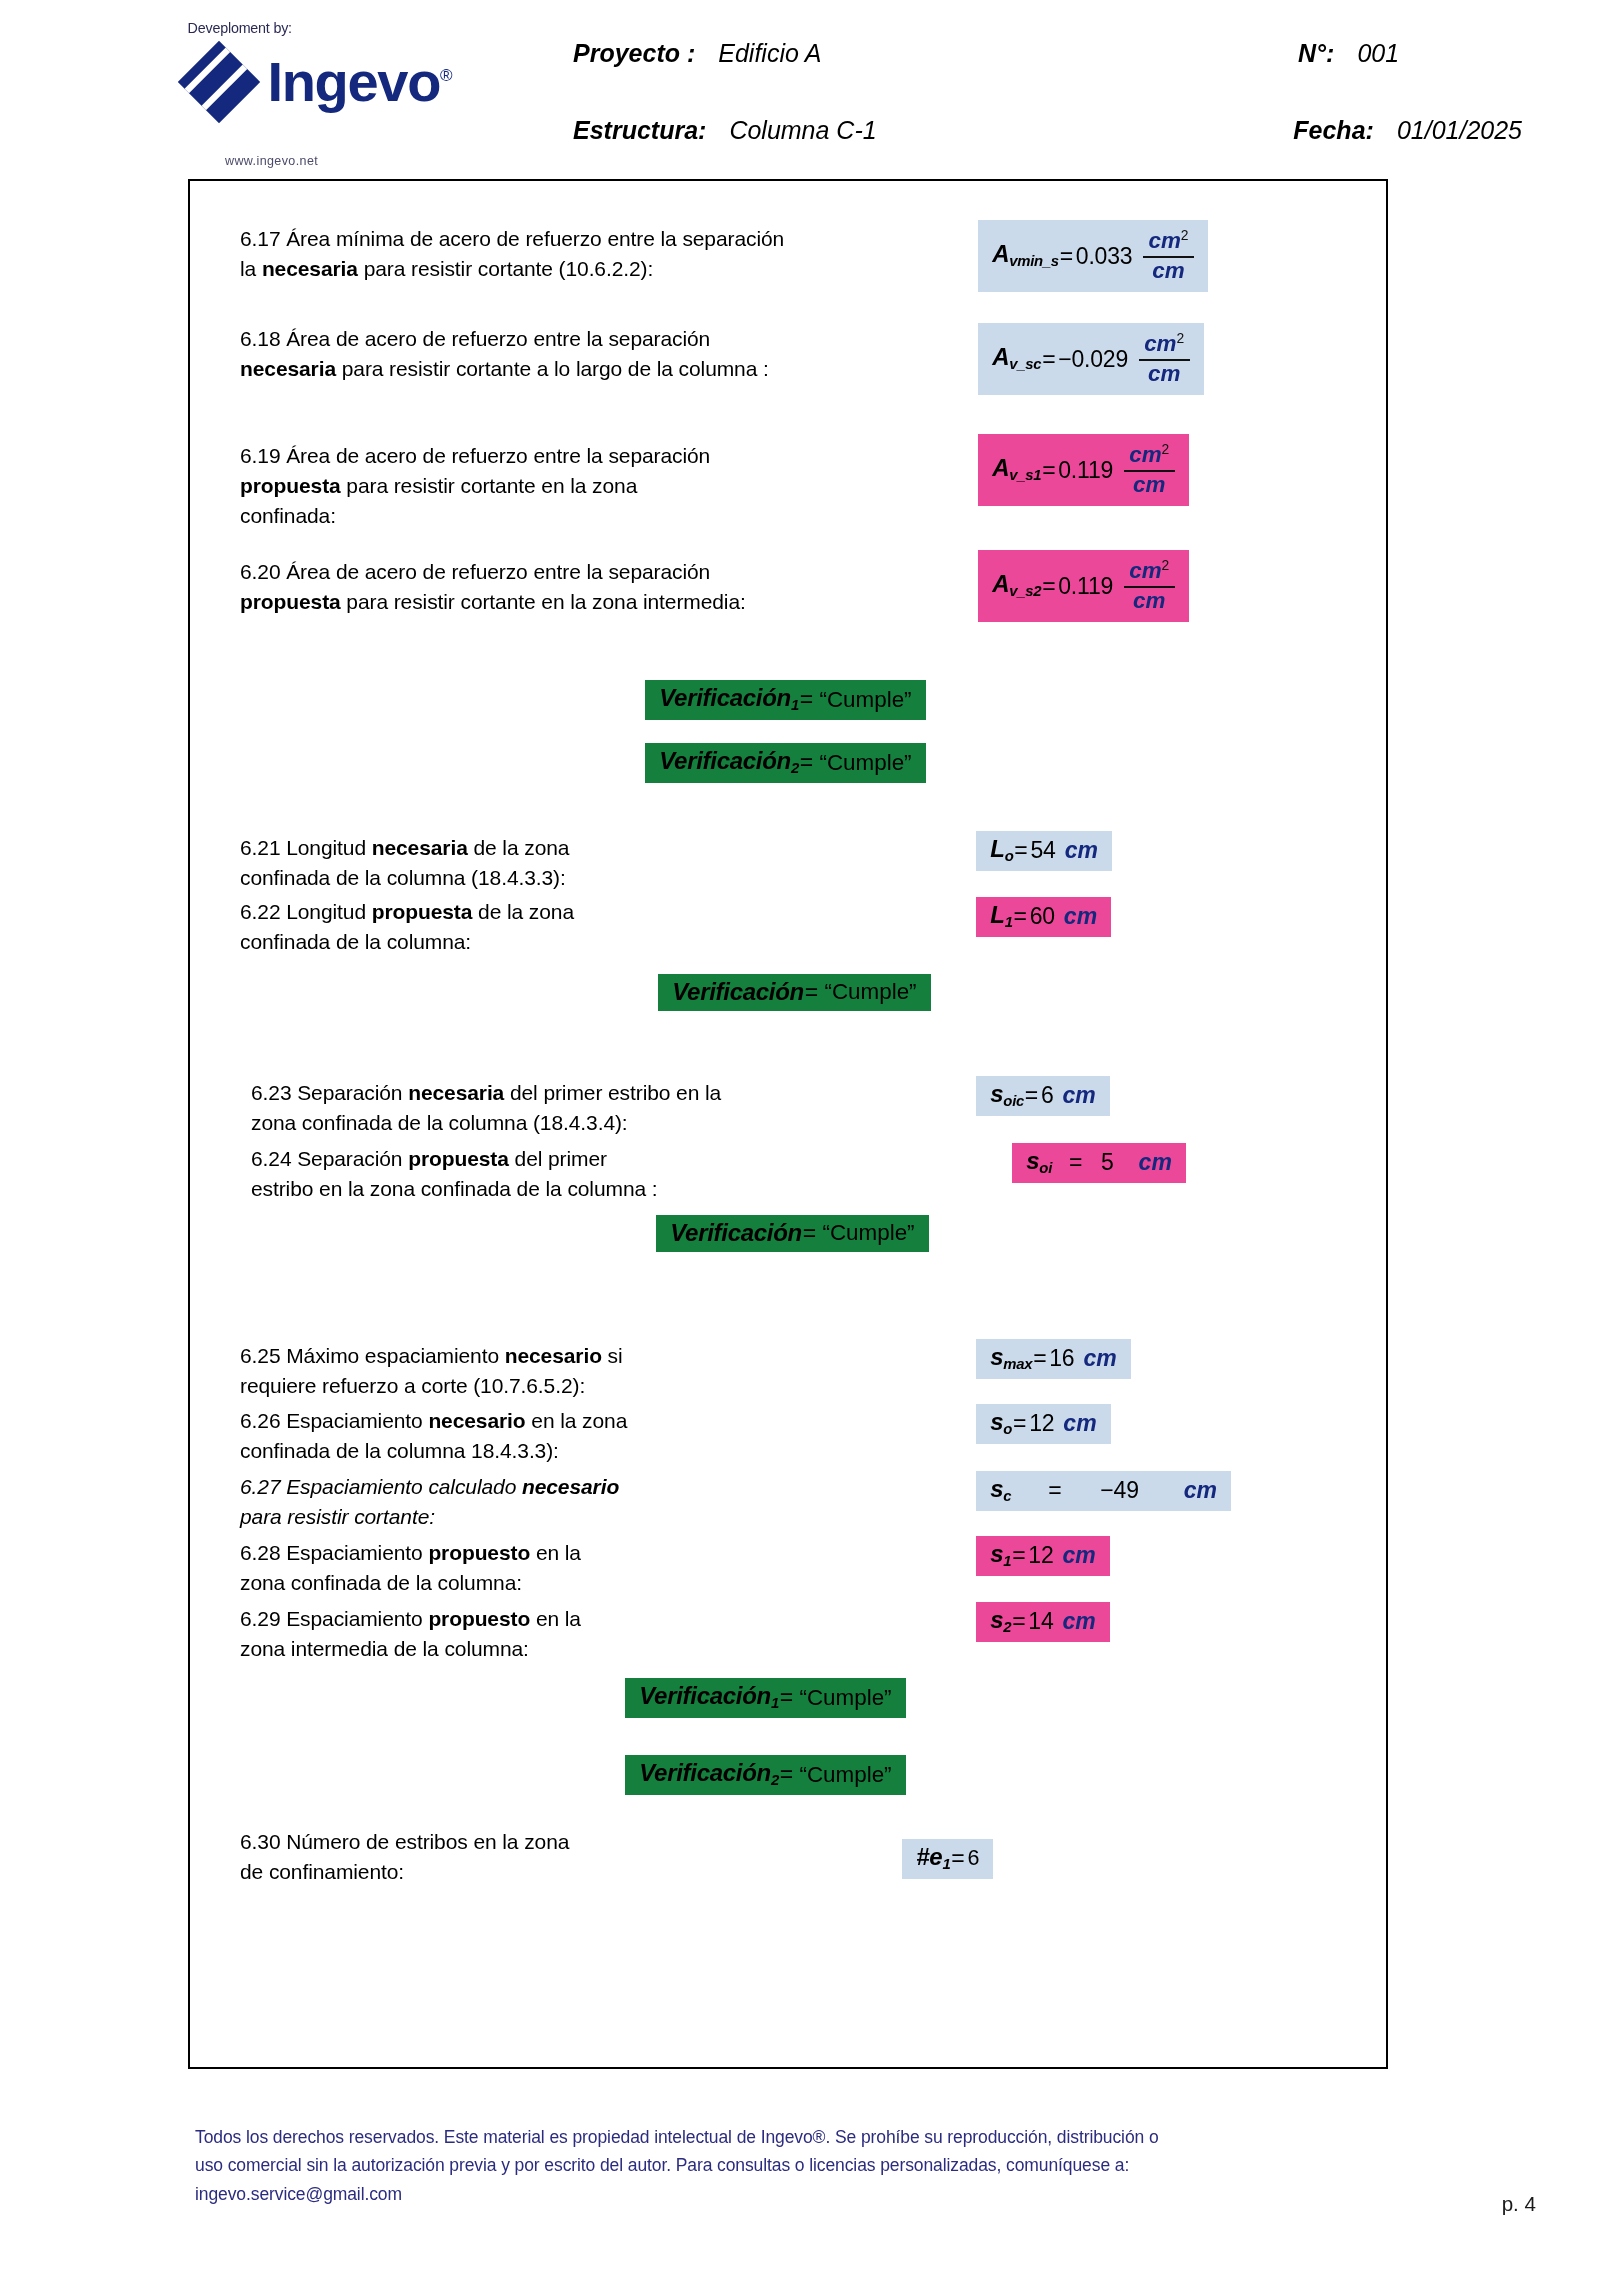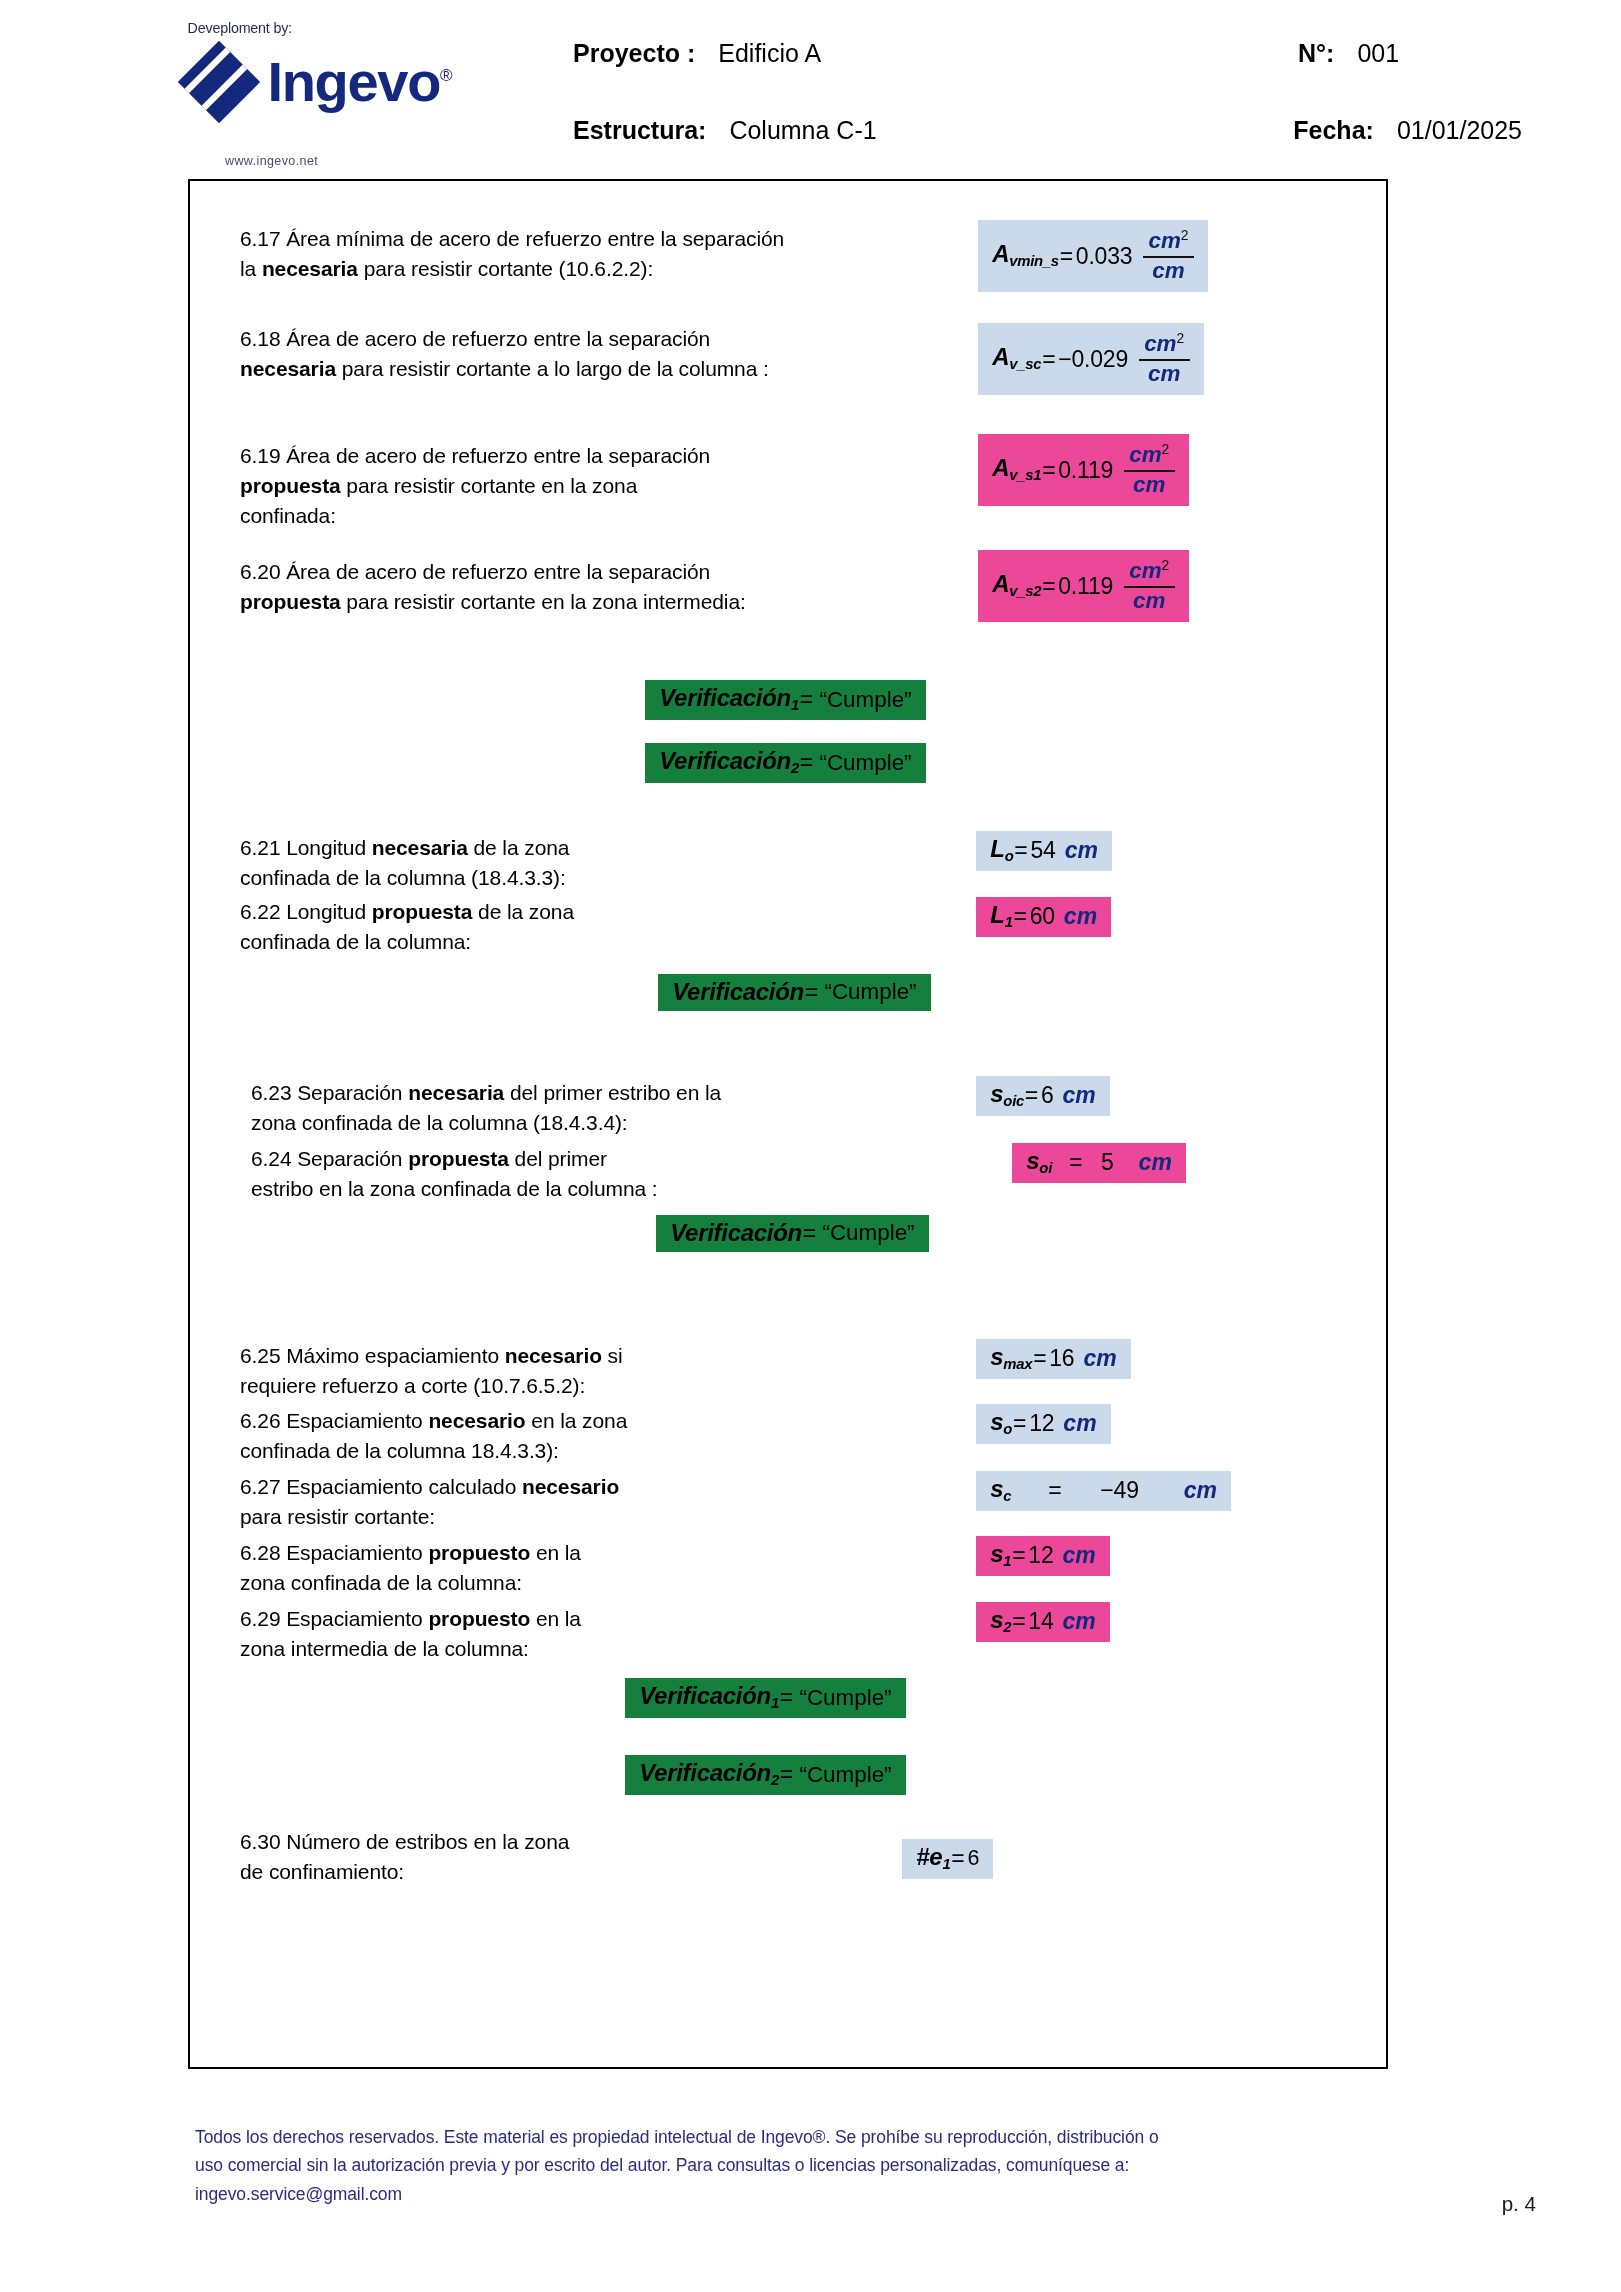--- a/index.html
+++ b/index.html
@@ -71,20 +71,21 @@
 
   .hdr-fields {
     position: absolute;
     left: 573px; top: 39px;
     width: 949px;
   }
   .hdr-line {
     display: flex;
     align-items: baseline;
     height: 77px;
+    font-style: italic;
   }
   .hdr-lbl {
     font-weight: bold;
     font-size: 25px;
     white-space: nowrap;
   }
   .hdr-val {
     font-size: 25px;
     margin-left: 23px;
     white-space: nowrap;
@@ -397,21 +398,21 @@
     <div><span>6.26 Espaciamiento </span><b>necesario</b><span> en la zona</span></div>
     <div>confinada de la columna 18.4.3.3):</div>
   </div>
   <div class="rbox blue" style="left:786px; top:1223px;">
     <span class="vname"><span>s</span><sub>o</sub></span>
     <span class="eq">=</span>
     <span class="num">12</span>
     <span class="unit">cm</span>
   </div>
 
-  <div class="txt" style="left:50px; top:1291px; width:627px;">
+  <div class="txt" style="left:50px; top:1291px; width:627px;font-style:italic;">
     <div><span>6.27 Espaciamiento calculado </span><b>necesario</b><span></span></div>
     <div>para resistir cortante:</div>
   </div>
   <div class="rbox blue" style="left:786px; top:1290px;gap:36px;">
     <span class="vname"><span>s</span><sub>c</sub></span>
     <span class="eq">=</span>
     <span class="num">−49</span>
     <span class="unit">cm</span>
   </div>
 

